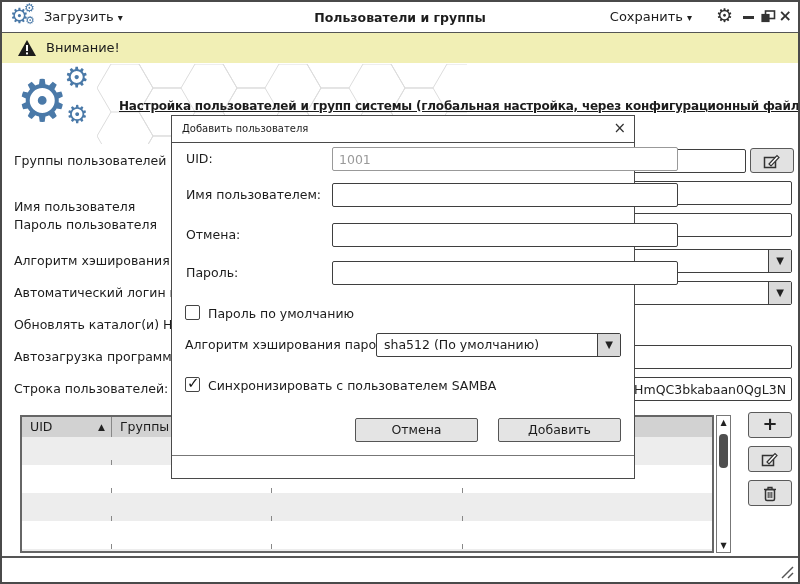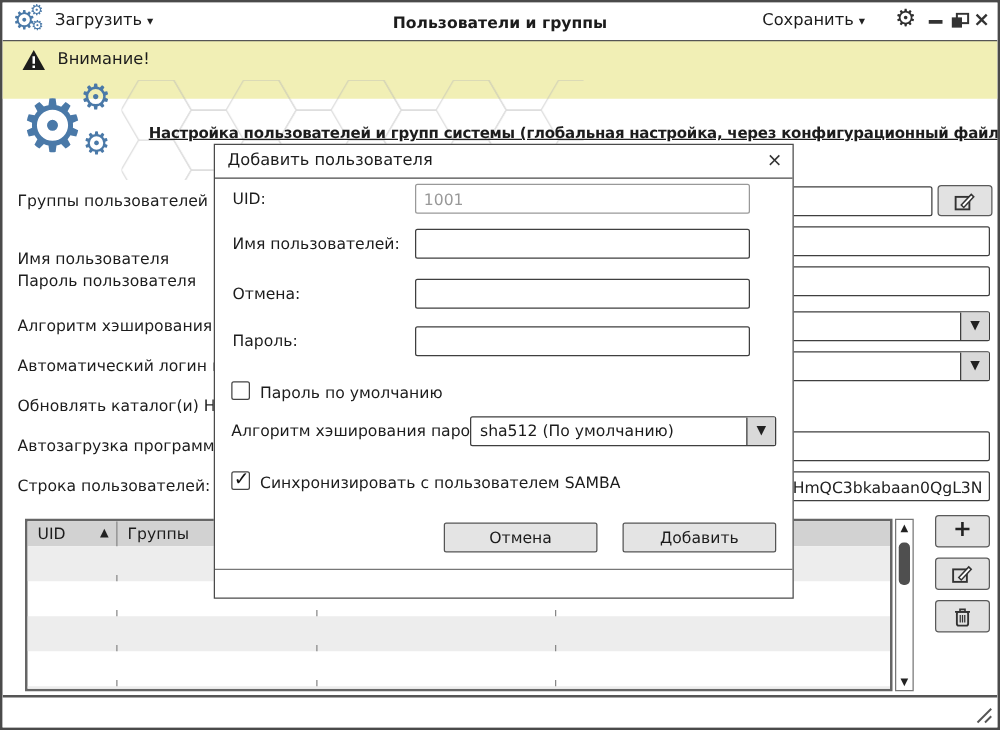--- a/index.html
+++ b/index.html
@@ -14,21 +14,21 @@
   .toolbar{position:absolute;left:0;top:0;right:0;height:30px;background:#fff;border-bottom:2px solid #555;}
   .menu-item{position:absolute;top:7px;font-size:13px;cursor:default;white-space:nowrap;}
   .menu-arrow{font-size:10px;color:#222;margin-left:4px;}
   .win-title{position:absolute;left:0;right:0;top:8px;text-align:center;font-weight:bold;font-size:12.5px;}
   .gear-blue{color:#4a79a8;line-height:1;}
   .gear-dark{color:#2e2e2e;font-size:19px;line-height:1;}
   .winbtn{position:absolute;top:6px;width:16px;height:16px;text-align:center;}
   .min-bar{position:absolute;right:44px;top:14px;width:11px;height:3px;background:#333;}
   .close-x{position:absolute;right:6px;top:4px;font-size:16px;font-weight:bold;color:#333;}
   
-  .warnbar{position:absolute;left:0;top:31px;right:0;height:46px;background:#f1efb5;}
+  .warnbar{position:absolute;left:0;top:31px;right:0;height:30px;background:#f1efb5;}
   .warn-text{position:absolute;left:44px;top:0;line-height:30px;font-size:13px;}
   
   .hexwrap{position:absolute;left:95px;top:62px;width:370px;height:80px;opacity:.5;}
   .heading{position:absolute;left:117px;top:97px;font-weight:bold;font-size:12px;letter-spacing:-0.2px;
            text-decoration:underline;white-space:nowrap;}
   .biglogo{position:absolute;left:14px;top:66px;width:95px;height:72px;}
   .biglogo .g1{position:absolute;left:0;top:4px;font-size:58px;}
   .biglogo .g2{position:absolute;left:48px;top:-4px;font-size:28px;}
   .biglogo .g3{position:absolute;left:50px;top:34px;font-size:25px;}
   .tlogo{position:absolute;left:8px;top:2px;width:30px;height:26px;}
@@ -42,24 +42,24 @@
   .fselect .val{position:absolute;left:7px;top:0;line-height:21px;white-space:nowrap;}
   .fselect .arrowbox{position:absolute;right:0;top:0;bottom:0;width:22px;background:#d9d9d9;
                      border-left:1.5px solid #3f3f3f;text-align:center;line-height:21px;font-size:10px;color:#222;}
   .toolbtn{position:absolute;width:44px;height:26px;box-sizing:border-box;background:#e2e2e2;
            border:1.5px solid #5a5a5a;border-radius:3px;display:flex;align-items:center;justify-content:center;}
   .plus-glyph{font-size:18px;font-weight:bold;color:#222;line-height:1;margin-top:-2px;}
   
   .dialog{position:absolute;left:169px;top:113px;width:464px;height:364px;background:#fff;
           border:1.5px solid #4a4a4a;box-sizing:border-box;z-index:10;}
   .dlg-titlebar{position:absolute;left:0;top:0;right:0;height:26px;border-bottom:1.5px solid #4a4a4a;}
-  .dlg-title{position:absolute;left:10px;top:0;line-height:26px;font-size:13px;}
+  .dlg-title{position:absolute;left:10px;top:0;line-height:26px;font-size:10px;}
   .dlg-close{position:absolute;right:8px;top:3px;font-size:15px;color:#333;}
   .dlg-label{position:absolute;left:14px;height:24px;line-height:24px;white-space:nowrap;}
-  .dlg-input{position:absolute;left:160px;width:268px;height:24px;box-sizing:border-box;
+  .dlg-input{position:absolute;left:160px;width:346px;height:24px;box-sizing:border-box;
              border:1.5px solid #3f3f3f;border-radius:2px;background:#fff;font-family:inherit;
              font-size:12.5px;padding:0 6px;color:#222;}
   .dlg-input.disabled{border-color:#999;color:#999;}
   .checkbox{position:absolute;left:13px;width:15px;height:15px;box-sizing:border-box;
             border:1.5px solid #444;border-radius:2px;background:#fff;text-align:center;}
   .checkbox .tick{position:absolute;left:1px;top:-4px;font-size:15px;font-weight:bold;color:#111;}
   .cb-label{position:absolute;left:36px;line-height:15px;white-space:nowrap;}
   .dlg-btn{position:absolute;width:123px;height:24px;box-sizing:border-box;background:#e4e4e4;
            border:1.5px solid #555;border-radius:2px;text-align:center;line-height:21px;font-size:12.5px;}
   .dlg-footer-line{position:absolute;left:0;right:0;top:339px;border-top:1px solid #777;}
@@ -69,21 +69,21 @@
   .trow{display:flex;width:100%;}
   .thead{height:20px;background:#d2d2d2;}
   .tbody-row{height:28px;}
   .stripe{background:#ededed;}
   .tcell{box-sizing:border-box;border-right:1px solid #888;padding-left:8px;overflow:hidden;
          white-space:nowrap;position:relative;}
   .tcell.last{border-right:none;}
   .thead .tcell{line-height:20px;}
   .tbody-row .tcell{line-height:28px;margin-top:23px;}
   .sort-arrow{position:absolute;right:6px;top:0;font-size:9px;line-height:20px;color:#222;}
-  .c1{width:72px;} .c2{width:160px;} .c3{width:191px;} .c4{flex:1;}
+  .c1{width:90px;} .c2{width:160px;} .c3{width:191px;} .c4{flex:1;}
   
   .vscroll{position:absolute;left:714px;top:413px;width:15px;height:138px;box-sizing:border-box;
            border:1px solid #777;background:#fff;}
   .vscroll .arr{position:absolute;left:0;right:0;text-align:center;font-size:8px;color:#222;}
   .vscroll .thumb{position:absolute;left:2px;right:2px;top:18px;height:34px;background:#4f4f4f;border-radius:4px;}
   
   .statusbar{position:absolute;left:0;right:0;bottom:0;height:24px;background:#fff;border-top:2px solid #555;}
 </style>
 </head>
 <body>
@@ -254,21 +254,21 @@
 
 <div class="dialog">
   <div class="dlg-titlebar">
     <span class="dlg-title">Добавить пользователя</span>
     <span class="dlg-close">×</span>
   </div>
 
   <div class="dlg-label" style="top:31px;">UID:</div>
   <input class="dlg-input disabled" style="top: 31px;" readonly="" value="1001">
 
-  <div class="dlg-label" style="top:67px;">Имя пользователей:</div>
+  <div class="dlg-label" style="top:67px;">Имя пользователем:</div>
   <input class="dlg-input" style="top: 67px;">
 
   <div class="dlg-label" style="top:107px;">Отмена:</div>
   <input class="dlg-input" style="top: 107px;">
 
   <div class="dlg-label" style="top:145px;">Пароль:</div>
   <input class="dlg-input" style="top: 145px;">
 
   <div class="checkbox" style="top:189px;"></div>
   <div class="cb-label" style="top:190px;">Пароль по умолчанию</div>

